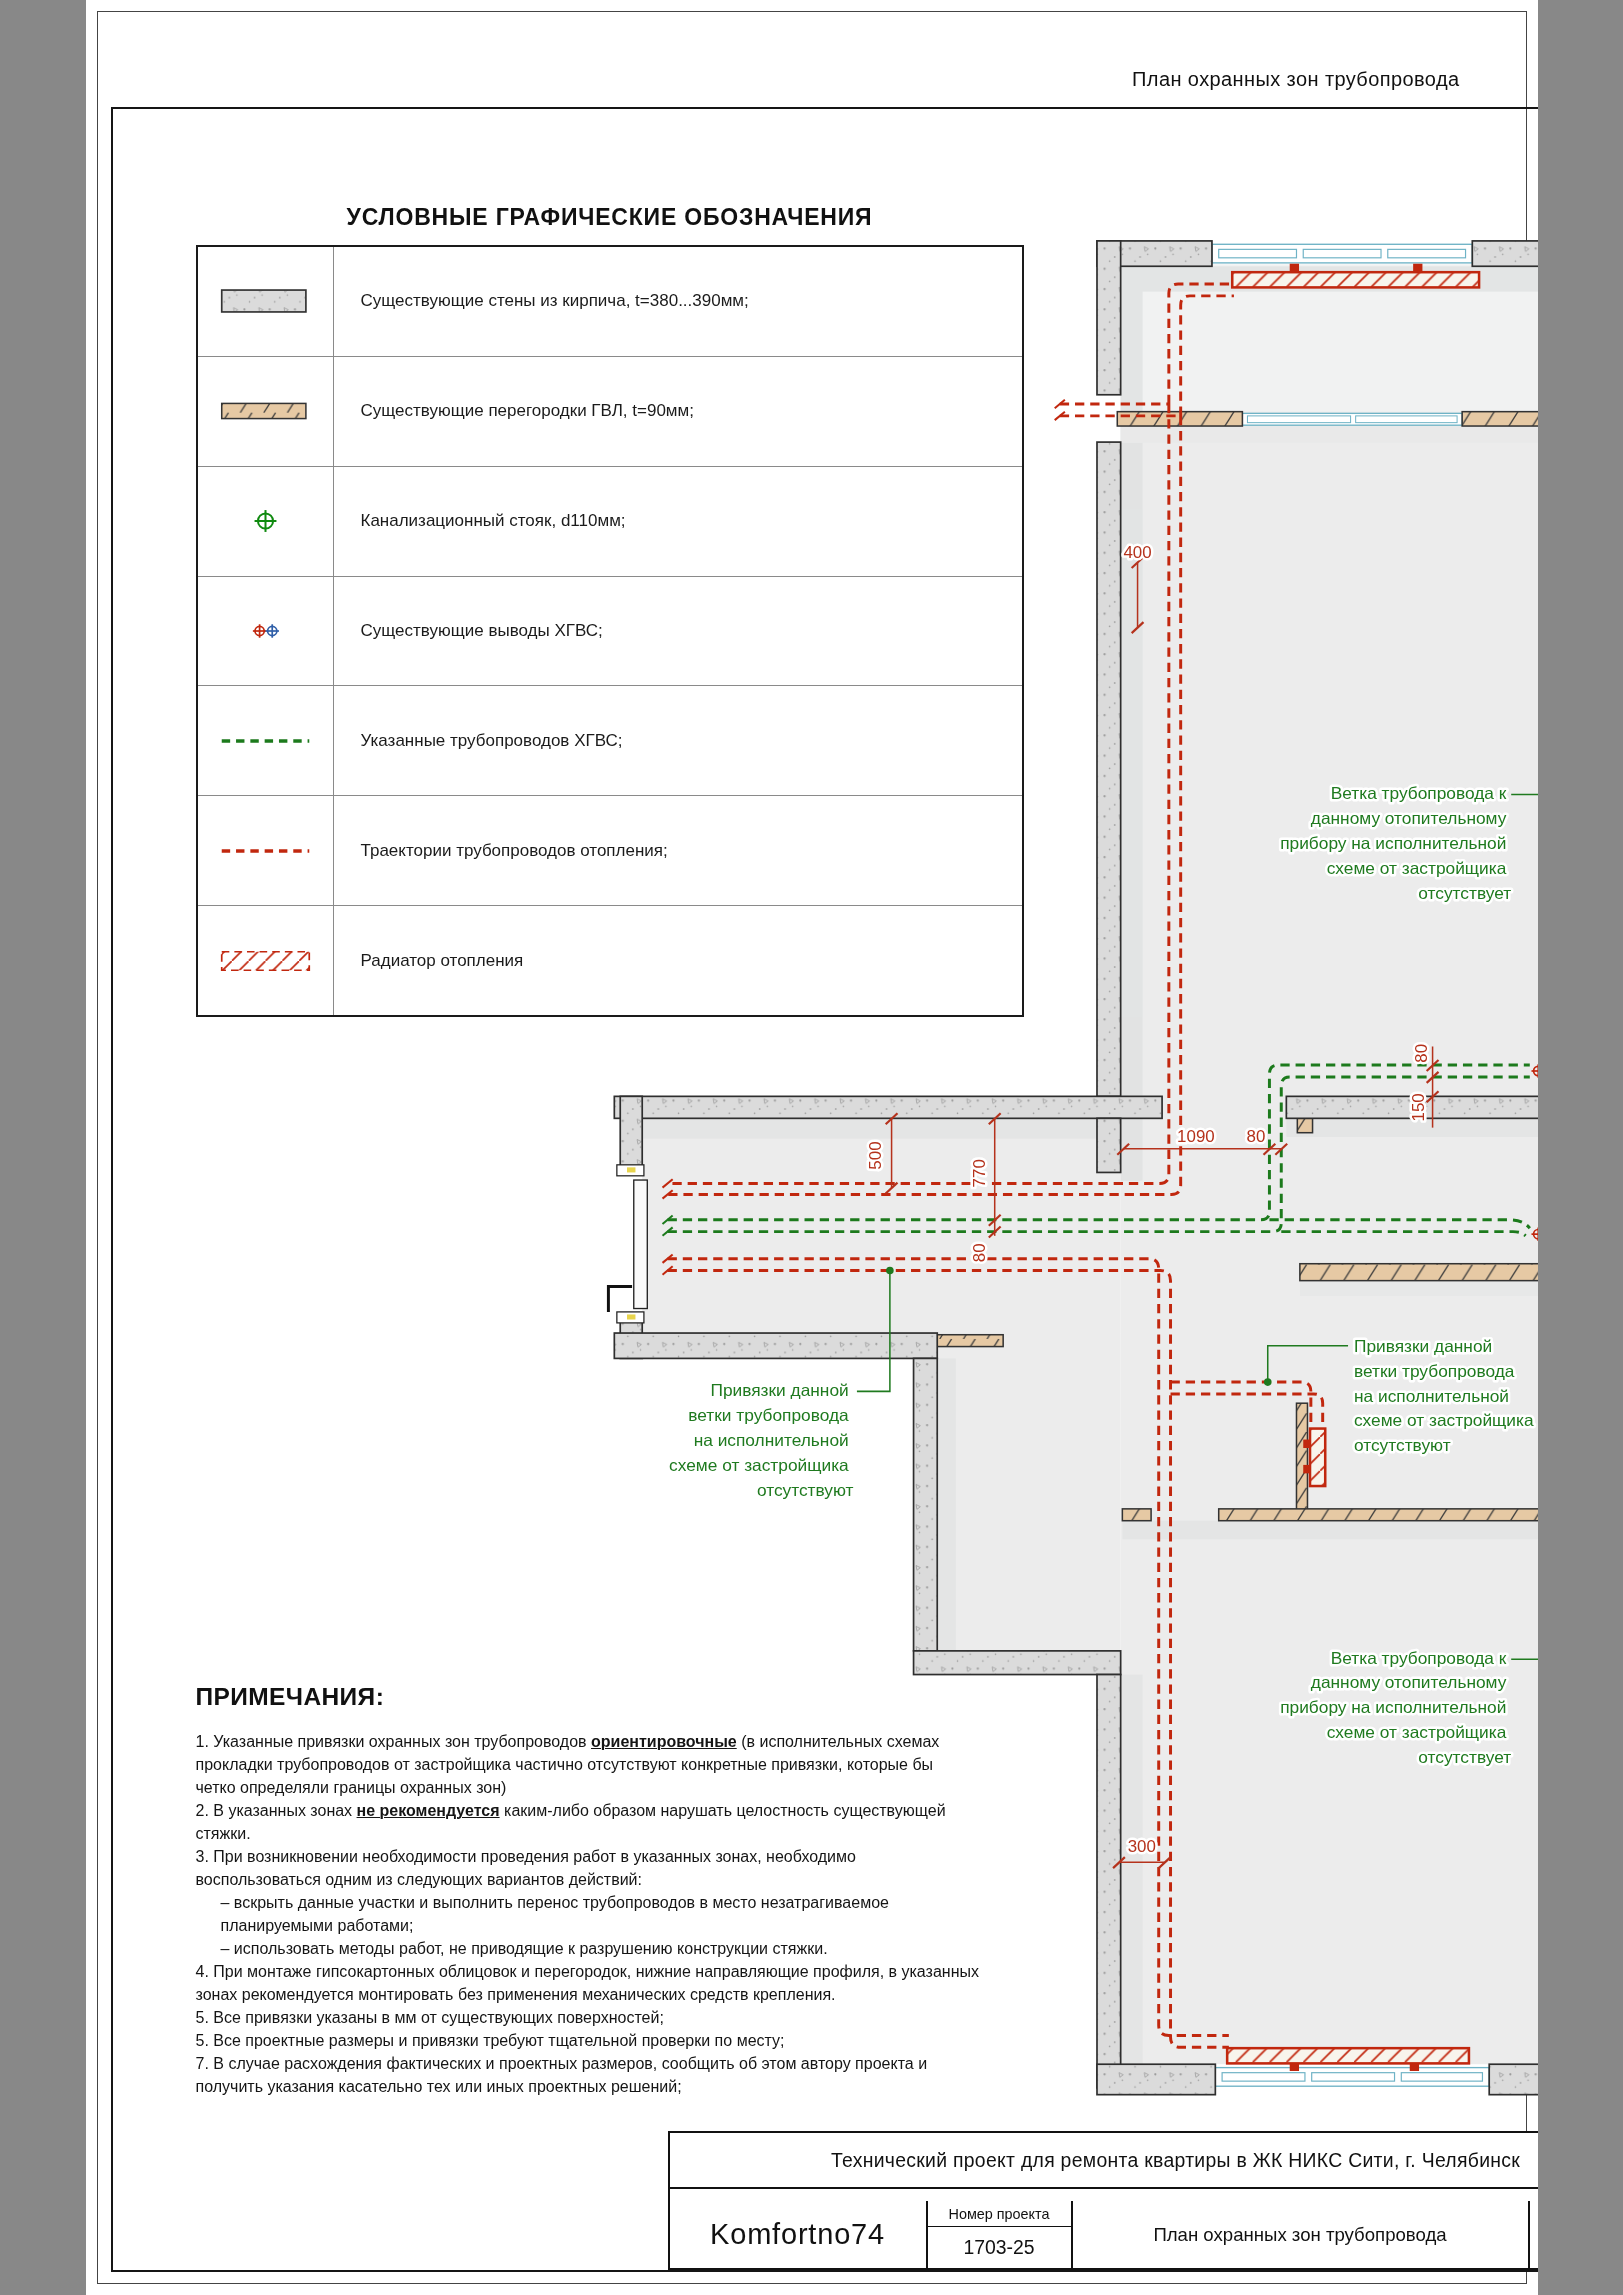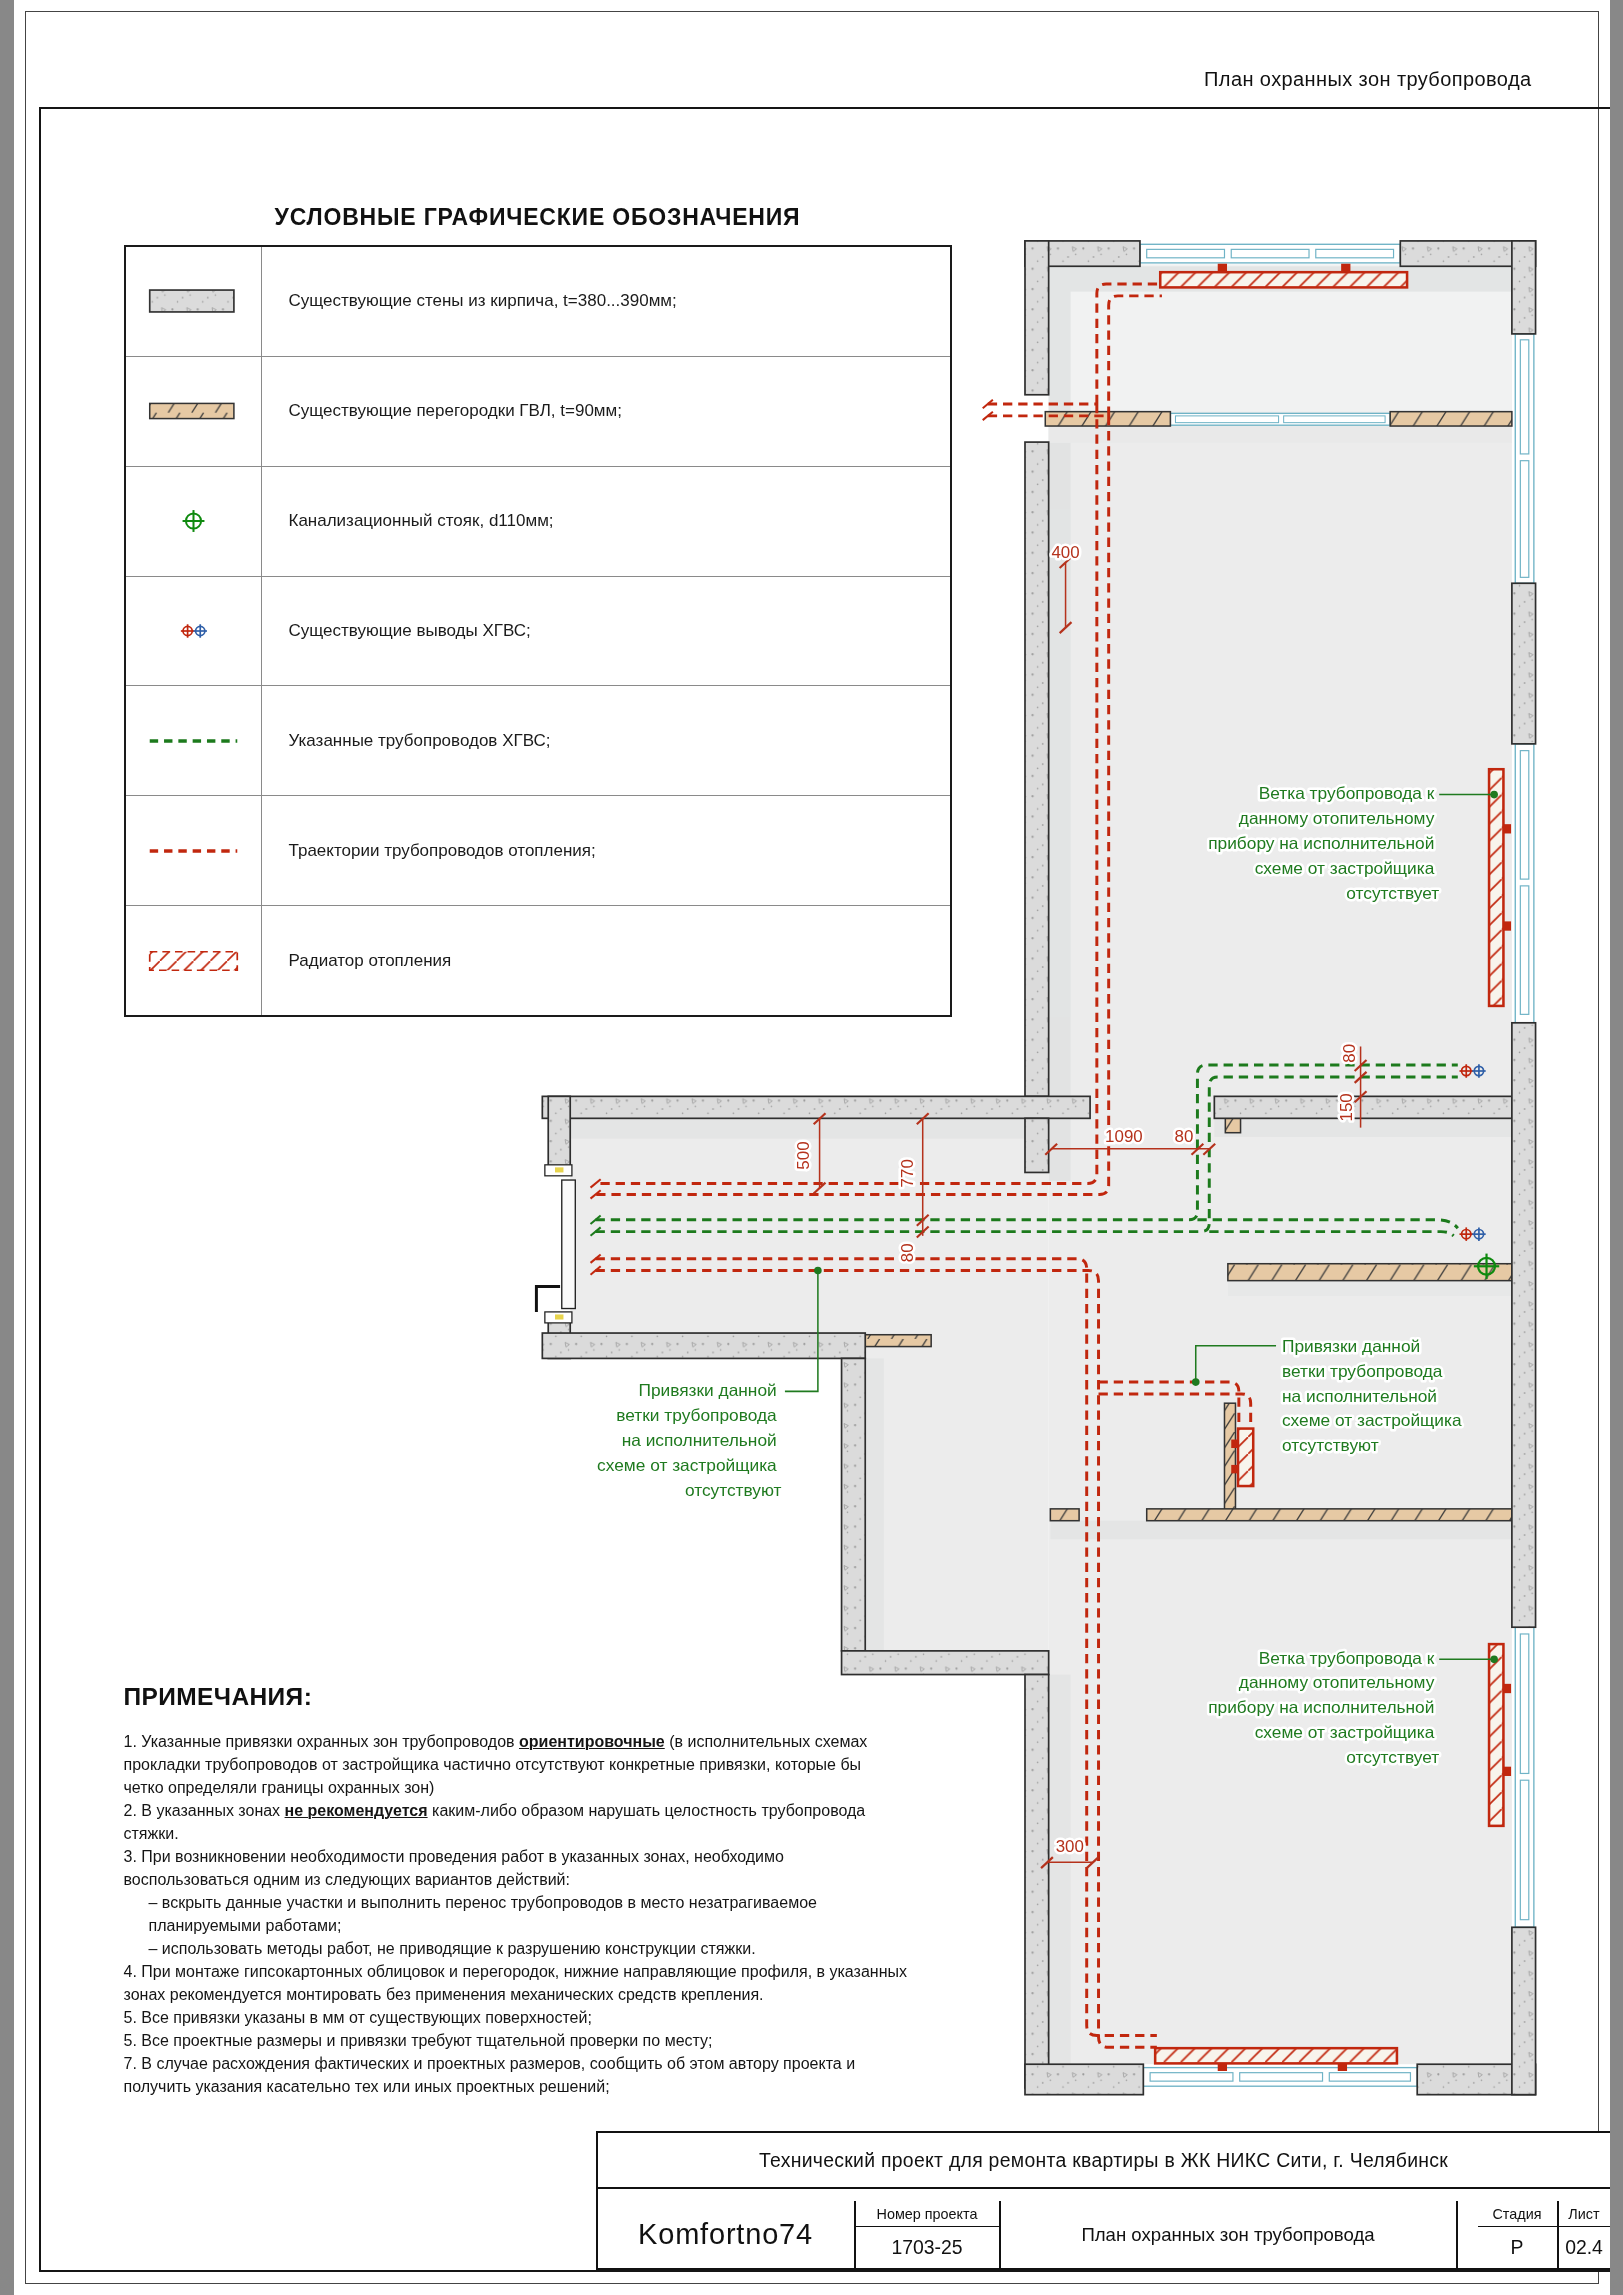--- a/index.html
+++ b/index.html
@@ -1,16 +1,16 @@
 <!DOCTYPE html>
 <html style="font-size:13.5px"><head>
 <meta charset="utf-8">
 <style>
   html,body{margin:0;padding:0;background:#888;}
-  .sheet{position:relative;width:1596px;height:2295px;background:#fff;margin:0 auto;
+  .sheet{position:relative;width:1452px;height:2295px;background:#fff;margin:0 auto;
          font-family:"Liberation Sans",sans-serif;color:#111;overflow:hidden;}
   .page-border{position:absolute;left:11px;top:11px;right:11px;bottom:11px;border:1.3px solid #444;}
   .frame{position:absolute;left:25px;top:107px;width:1570px;height:2161px;border:2.5px solid #151515;}
   .sheet-title{position:absolute;top:68px;right:78px;font-size:20px;letter-spacing:0.4px;color:#111;}
   
   .legend-title{position:absolute;left:169px;top:204px;width:710px;text-align:center;
                 font-size:23px;font-weight:bold;letter-spacing:0.8px;}
   .legend{position:absolute;left:110px;top:245px;width:824px;height:768px;border:2.5px solid #1a1a1a;
           display:flex;flex-direction:column;background:#fff;}
   .lg-row{flex:1;display:flex;border-bottom:0.8px solid #8a8a8a;}
@@ -126,21 +126,21 @@
         </div>
         <div class="lg-label">Радиатор отопления</div>
       </div>
     </div>
 
   <div class="notes-title">ПРИМЕЧАНИЯ:</div>
   <div class="notes" id="note-lines">
       <div class="note-line"><span>1. Указанные привязки охранных зон трубопроводов </span><span class="u">ориентировочные</span><span> (в исполнительных схемах</span></div>
       <div class="note-line"><span>прокладки трубопроводов от застройщика частично отсутствуют конкретные привязки, которые бы</span></div>
       <div class="note-line"><span>четко определяли границы охранных зон)</span></div>
-      <div class="note-line"><span>2. В указанных зонах </span><span class="u">не рекомендуется</span><span> каким-либо образом нарушать целостность трубопровода</span></div>
+      <div class="note-line"><span>2. В указанных зонах </span><span class="u">не рекомендуется</span><span> каким-либо образом нарушать целостность существующей</span></div>
       <div class="note-line"><span>стяжки.</span></div>
       <div class="note-line"><span>3. При возникновении необходимости проведения работ в указанных зонах, необходимо</span></div>
       <div class="note-line"><span>воспользоваться одним из следующих вариантов действий:</span></div>
       <div class="note-line ind"><span>– вскрыть данные участки и выполнить перенос трубопроводов в место незатрагиваемое</span></div>
       <div class="note-line ind"><span>планируемыми работами;</span></div>
       <div class="note-line ind"><span>– использовать методы работ, не приводящие к разрушению конструкции стяжки.</span></div>
       <div class="note-line"><span>4. При монтаже гипсокартонных облицовок и перегородок, нижние направляющие профиля, в указанных</span></div>
       <div class="note-line"><span>зонах рекомендуется монтировать без применения механических средств крепления.</span></div>
       <div class="note-line"><span>5. Все привязки указаны в мм от существующих поверхностей;</span></div>
       <div class="note-line"><span>5. Все проектные размеры и привязки требуют тщательной проверки по месту;</span></div>

